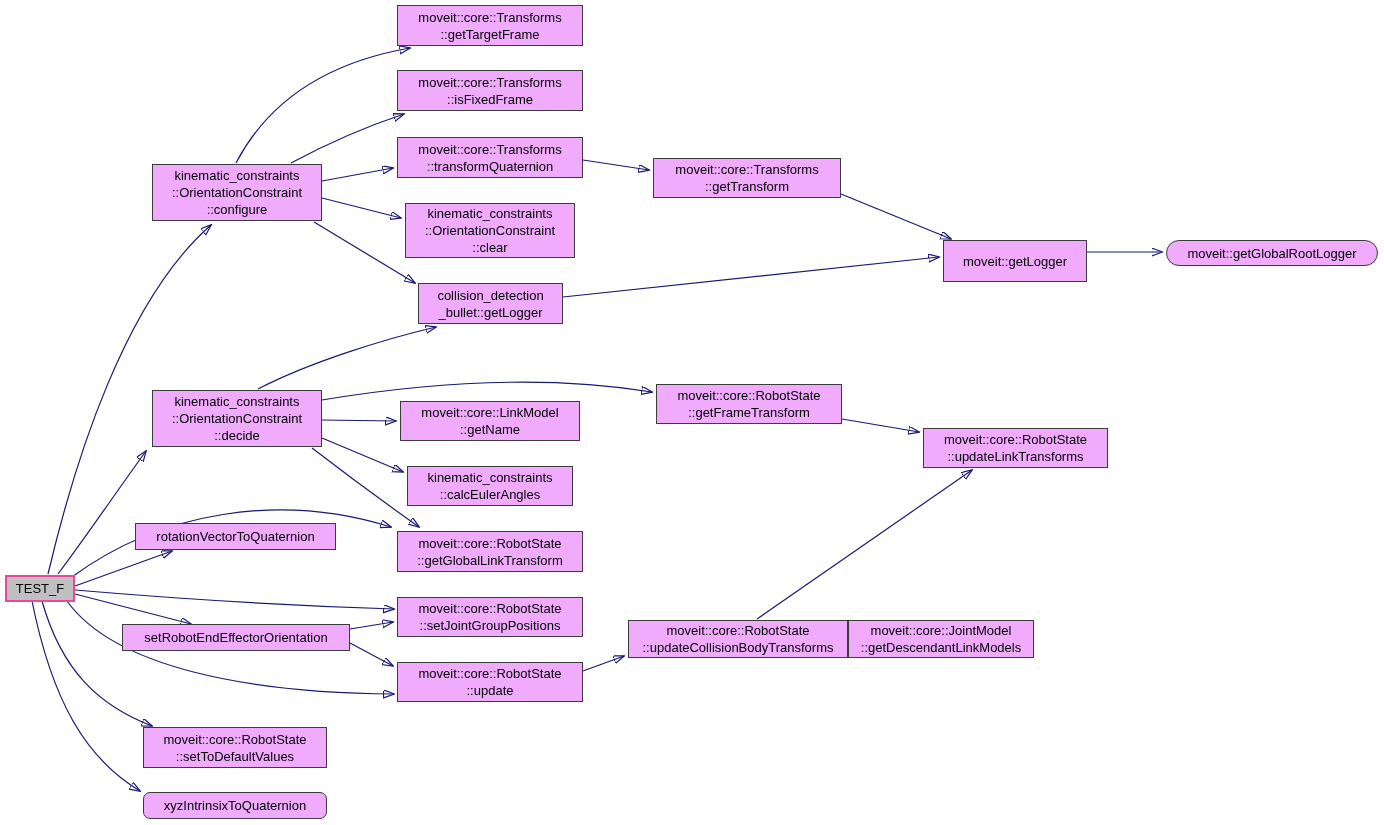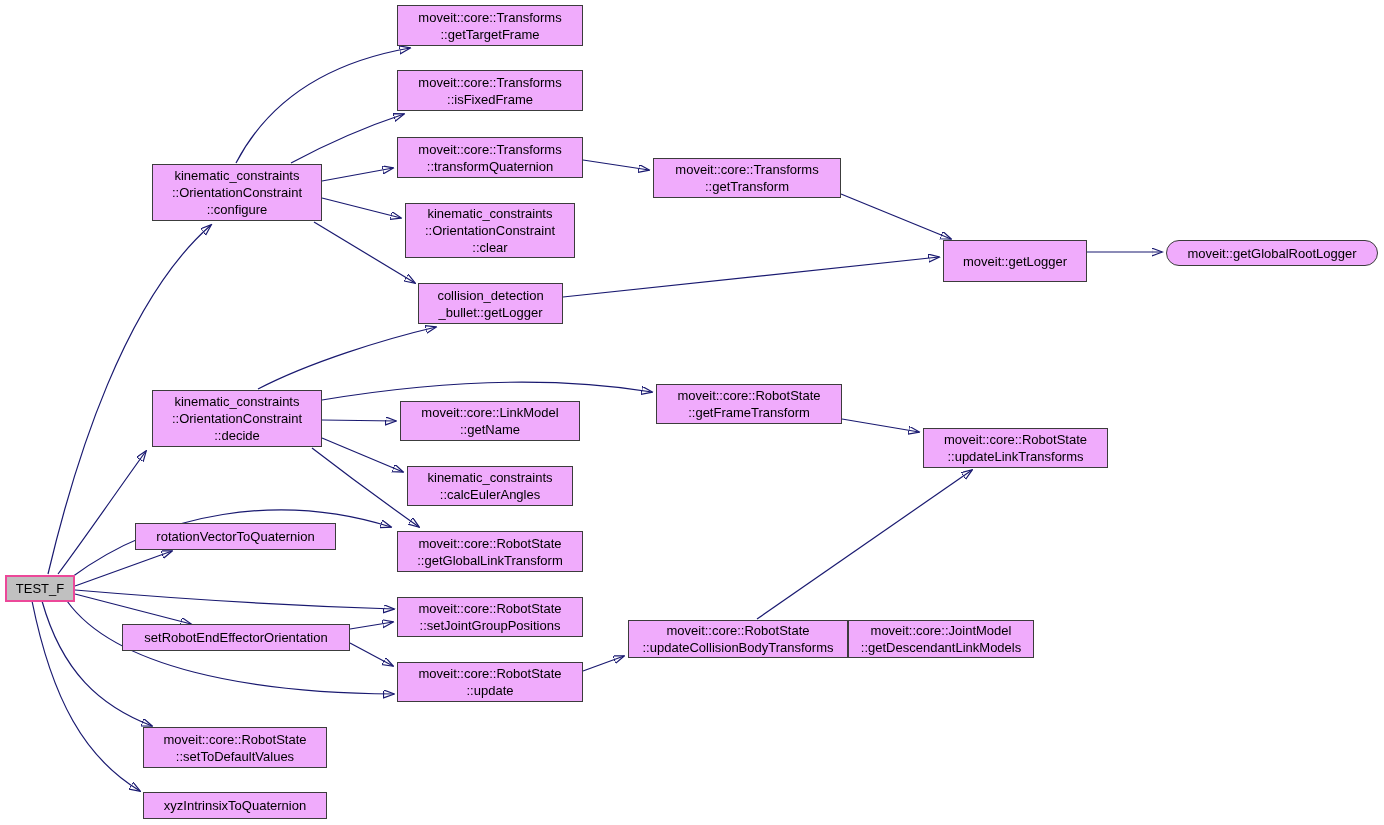--- a/index.html
+++ b/index.html
@@ -89,21 +89,21 @@
 
   <div class="node" style="left:122px;top:624px;width:228px;height:27px;">
       <span>setRobotEndEffectorOrientation</span>
     </div>
 
   <div class="node" style="left:143px;top:727px;width:184px;height:41px;">
       <span>moveit::core::RobotState
 ::setToDefaultValues</span>
     </div>
 
-  <div class="node" style="left:143px;top:792px;width:184px;height:27px;">
+  <div class="node" style="left:143px;top:792px;width:184px;height:27px;border-radius:7px;">
       <span>xyzIntrinsixToQuaternion</span>
     </div>
 
   <div class="node" style="left:397px;top:5px;width:186px;height:41px;">
       <span>moveit::core::Transforms
 ::getTargetFrame</span>
     </div>
 
   <div class="node" style="left:397px;top:70px;width:186px;height:41px;">
       <span>moveit::core::Transforms

